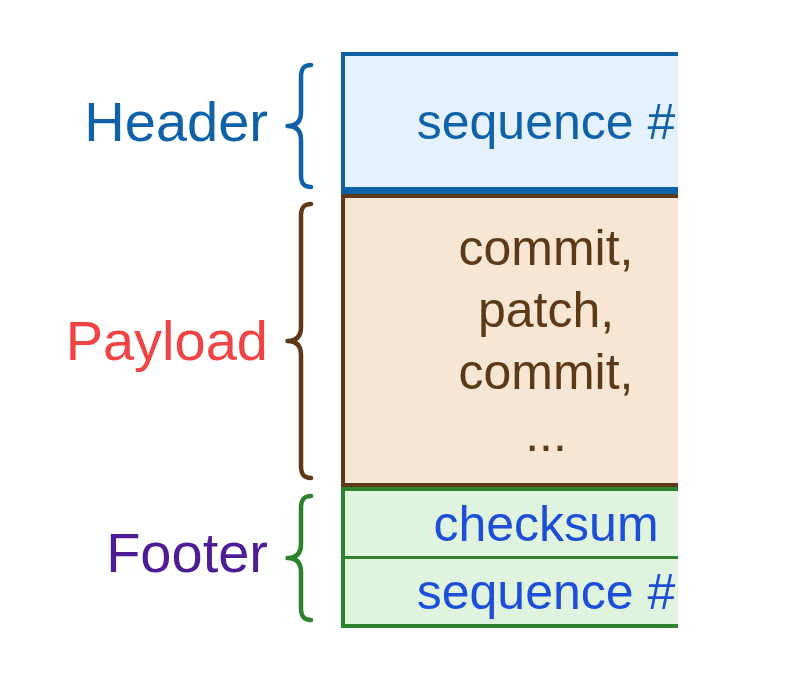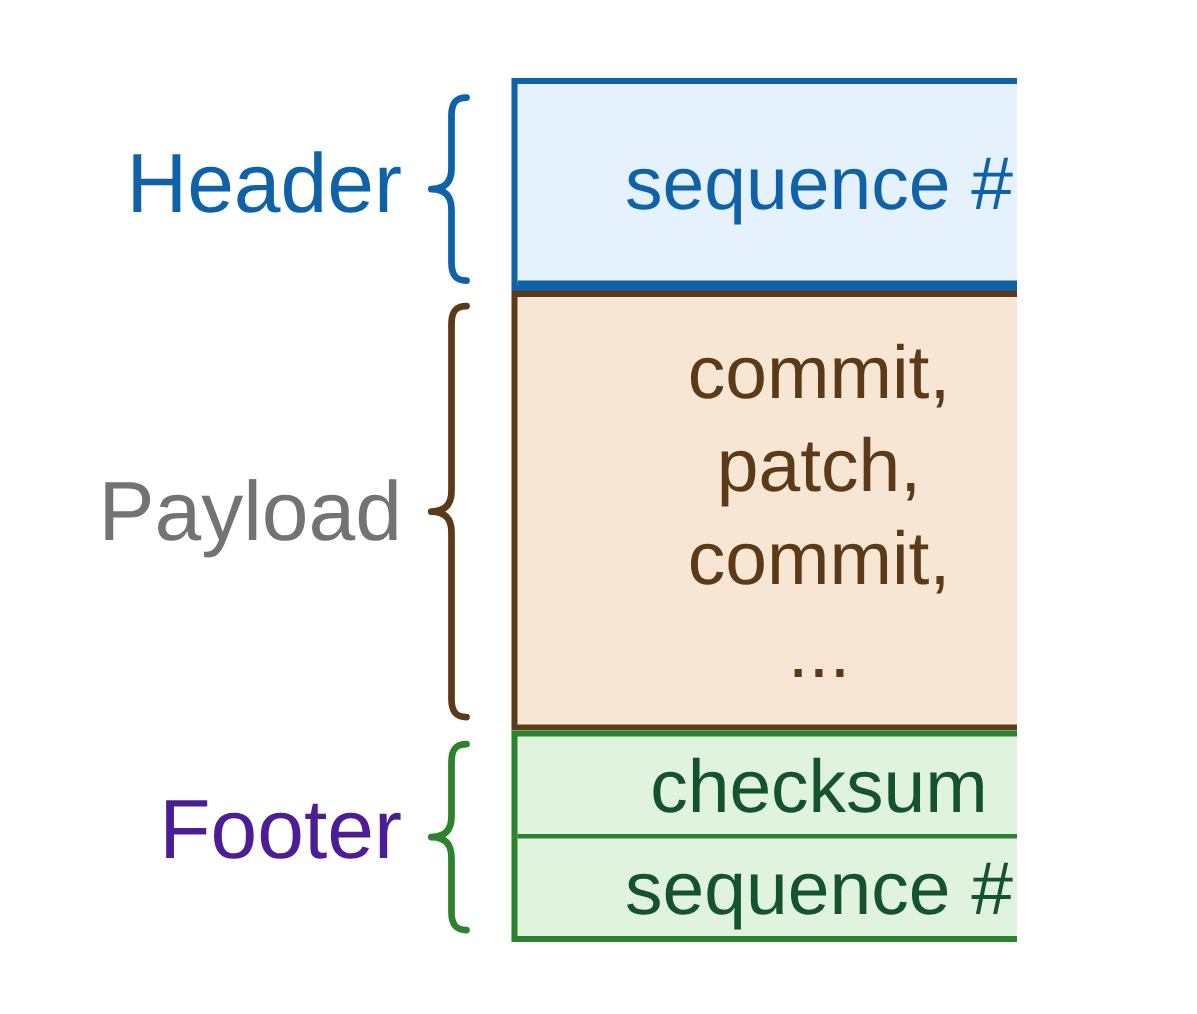--- a/index.html
+++ b/index.html
@@ -5,39 +5,39 @@
   html, body { margin:0; padding:0; background:#ffffff; }
   .canvas {
     position:relative; width:678px; height:676px; background:#ffffff;
     font-family:"Liberation Sans", sans-serif; overflow:hidden;
   }
   .label {
     position:absolute; left:0; width:268px; text-align:right;
     font-size:56px; line-height:64px; white-space:nowrap;
   }
   .label-header { top:90px;  color:#1062a8; }
-  .label-payload{ top:309px; color:#737373; }
+  .label-payload{ top:309px; color:#ef4444; }
   .label-footer { top:521px; color:#4c1d95; }
 
   .brace { position:absolute; left:280px; width:36px; }
   .brace-header { top:62px;  height:128px; }
   .brace-payload{ top:201px; height:280px; }
   .brace-footer { top:493px; height:130px; }
   .brace path { fill:none; stroke-width:4.5; stroke-linecap:round; stroke-linejoin:round; }
   .brace-header path { stroke:#1062a8; }
   .brace-payload path{ stroke:#5d3a17; }
   .brace-footer path { stroke:#2d832d; }
 
   .box {
     position:absolute; left:341px; width:410px; box-sizing:border-box;
     border:4px solid; display:flex; flex-direction:column;
   }
   .box-header { top:52px;  height:142px; border-color:#1062a8; background:#e5f1fc; color:#1062a8; }
   .box-payload{ top:194px; height:293px; border-color:#5d3a17; background:#f7e6d4; color:#5d3a17; justify-content:center; }
-  .box-footer { top:487px; height:141px; border-color:#2d832d; background:#dff3df; color:#14532d; }
+  .box-footer { top:487px; height:141px; border-color:#2d832d; background:#dff3df; color:#1d4ed8; }
 
   .brow {
     flex:1; display:flex; align-items:center; justify-content:center;
     font-size:50px; white-space:nowrap;border-radius:22px;
   }
   .divider { height:3px; flex:0 0 auto; }
   .div-header { background:#1062a8; }
   .div-footer { background:#2d832d; }
 
   .pline { text-align:center; font-size:50px; line-height:62px; white-space:nowrap; }

